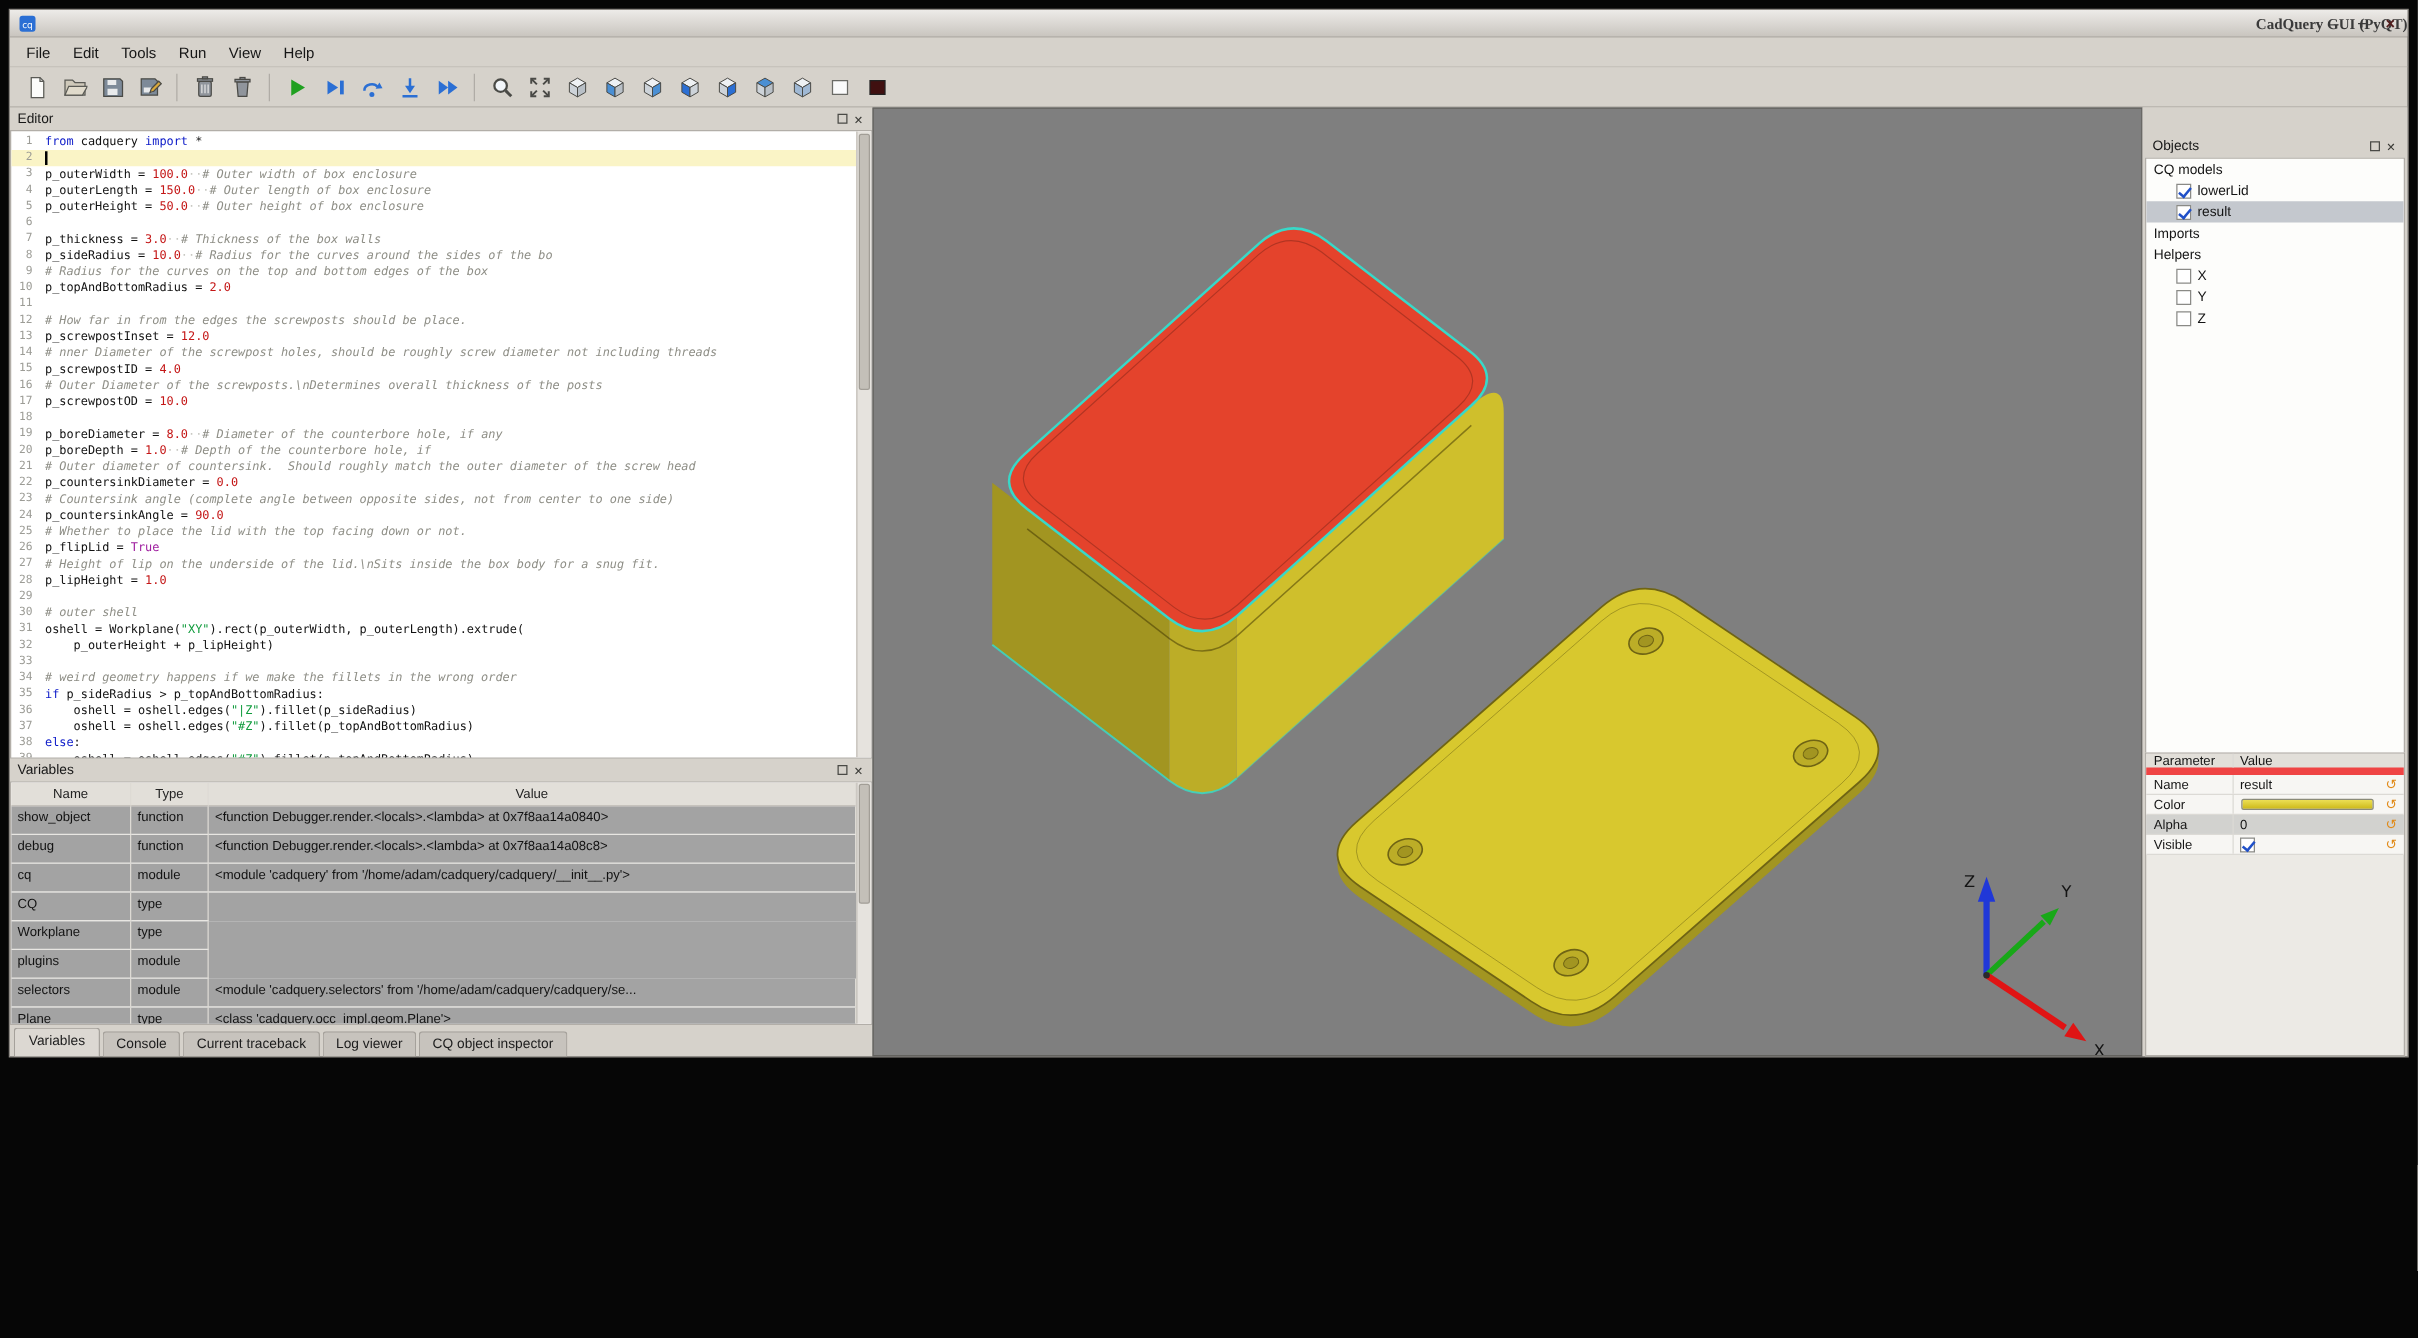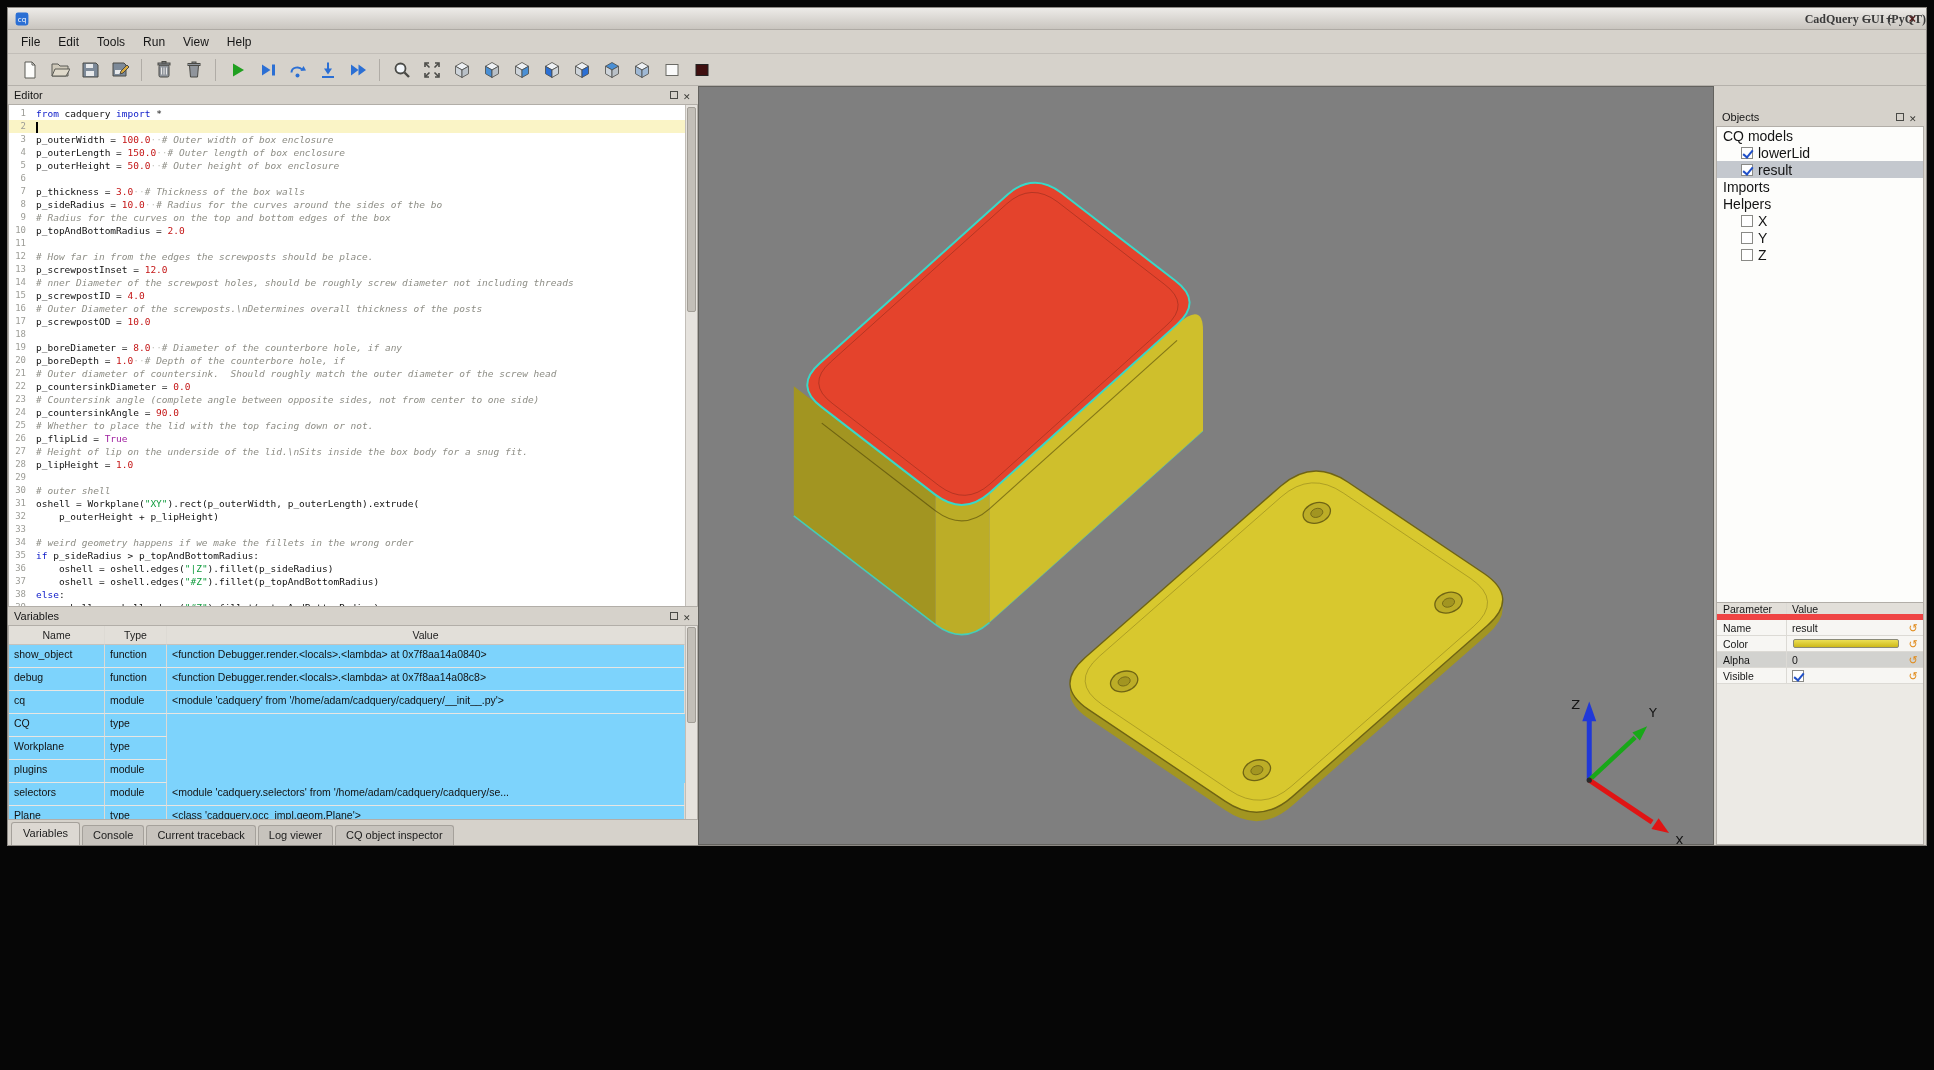--- a/index.html
+++ b/index.html
@@ -59,37 +59,37 @@
   .tk-t { color:#111; }
   .caret { display:inline-block; width:1.5px; height:11px; background:#000; vertical-align:middle; }
 
   .vscroll { position:absolute; right:0; top:0; bottom:0; width:12px; background:#e6e3de; border-left:1px solid #c2beb8; }
   .vscroll .thumb { position:absolute; left:1px; right:1px; background:#c3bfb8; border:1px solid #a29e97; border-radius:2px; }
 
   
   .vars-panel { position:absolute; left:0; top:521px; width:690px; height:213px; }
   .vars-body { position:relative; height:195px; background:#fff; border:1px solid #b2aea8; overflow:hidden; }
   .vars-grid { position:absolute; left:0; top:0; right:12px; }
-  .vrow { display:flex; height:23px; background:#7dd3fc; }
+  .vrow { display:flex; height:23px; background:#a3a3a3; }
   .vrow.vhead { height:19px; background:#e2dfd9; }
   .vc { padding:3px 5px; font-size:10.5px; color:#121212; border-right:1px solid #dddad4; border-bottom:1px solid #e8e6e2; overflow:hidden; white-space:nowrap; }
   .vrow.vhead .vc { text-align:center; border-bottom:1px solid #c6c2bc; color:#222; }
   .vc.c0 { flex:0 0 96px; }
   .vc.c1 { flex:0 0 62px; }
   .vc.c2 { flex:1; }
 
   
   .tabbar { position:absolute; left:0; top:734px; width:690px; height:25px; background:#d6d2cb; display:flex; align-items:flex-end; padding-left:3px; }
   .tab { font-size:11px; color:#1c1c1c; background:#c7c3bd; border:1px solid #a5a19b; border-bottom:none; border-radius:3px 3px 0 0; padding:3px 10px 4px; margin-right:2px; }
   .tab.active { background:#dcd8d2; padding:4px 11px 6px; }
 
   
   .objects-panel { position:absolute; left:2px; top:0; width:208px; height:512px;margin-top:22px; }
   .objects-body { height:494px; background:#fdfdfb; border:1px solid #b2aea8; overflow:hidden; }
-  .orow { display:flex; align-items:center; height:17px; padding-left:6px; font-size:14px; color:#141414; gap:5px; }
+  .orow { display:flex; align-items:center; height:17px; padding-left:6px; font-size:11px; color:#141414; gap:5px; }
   .orow.leaf { padding-left:24px; }
   .orow.sel { background:#c4c8ce; }
 
   
   .cb { width:12px; height:12px; border:1px solid #8a8a86; background:#fff; display:inline-block; position:relative; flex:0 0 12px; }
   .cb.on::after { content:""; position:absolute; left:3px; top:0px; width:4px; height:8px; border:solid #2050c8; border-width:0 2px 2px 0; transform:rotate(40deg); }
 
   
   .props-panel { position:absolute; left:2px; top:516px; width:208px; height:243px; background:#eceae5; border:1px solid #b2aea8; }
   .prow { display:flex; height:16px; background:#f7f6f3; border-bottom:1px solid #dcdad5; align-items:center; }

